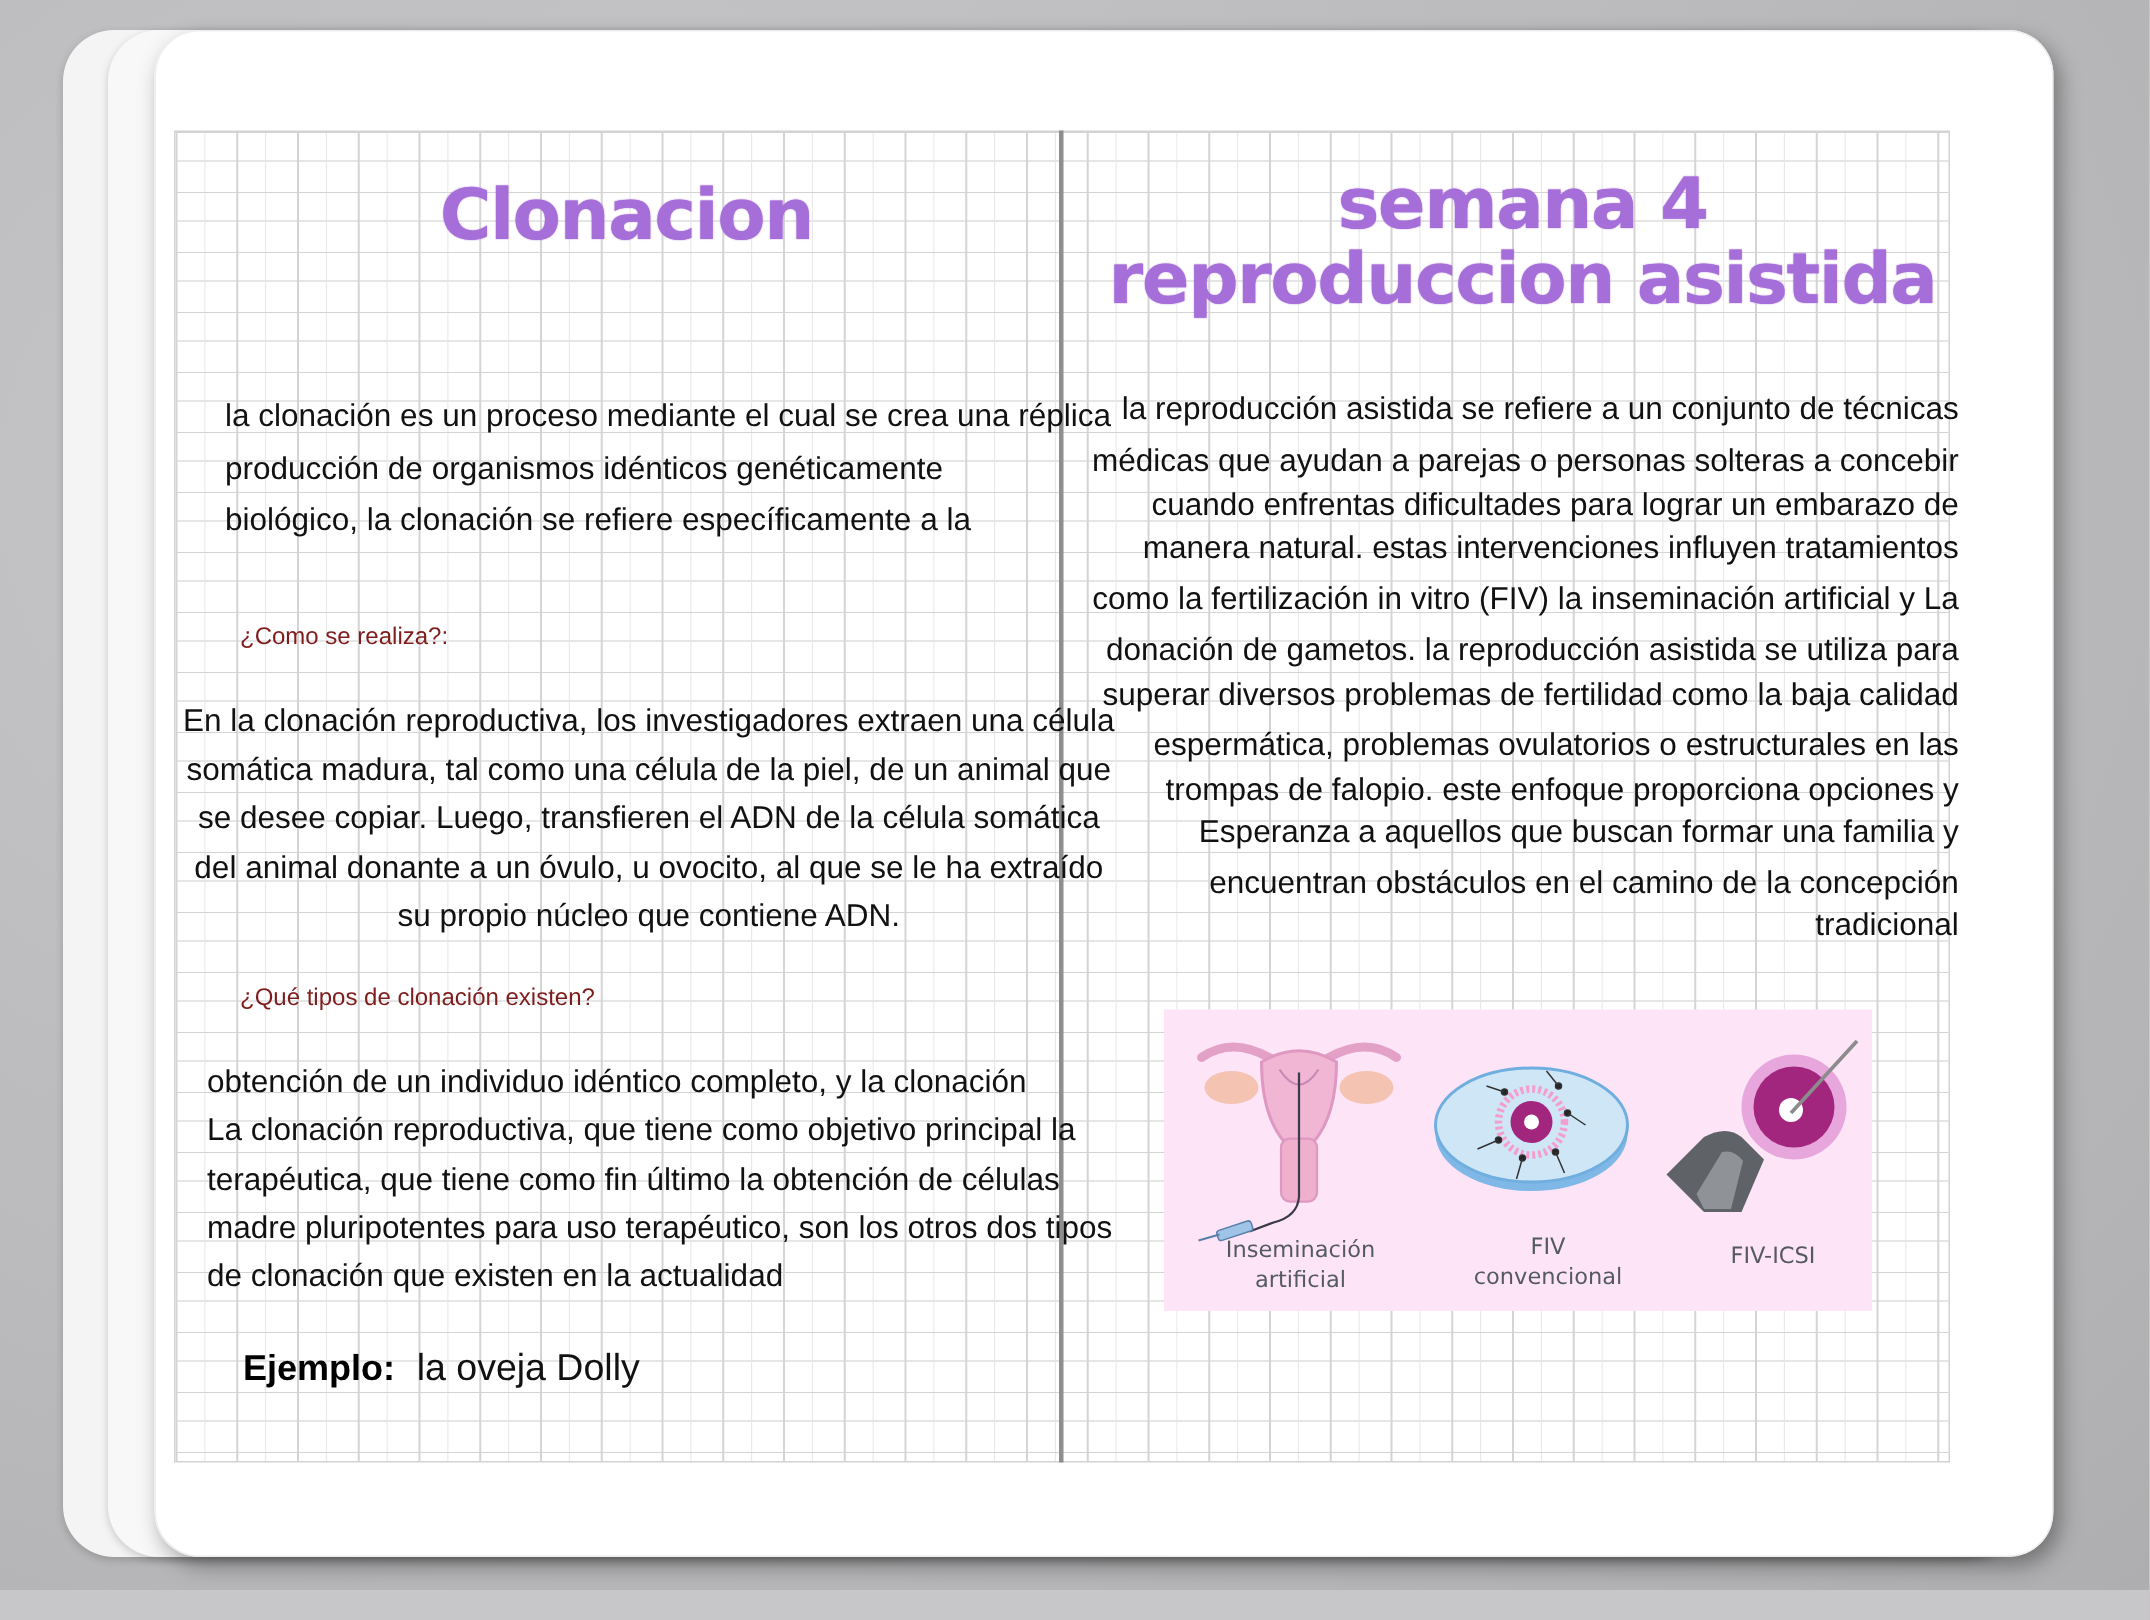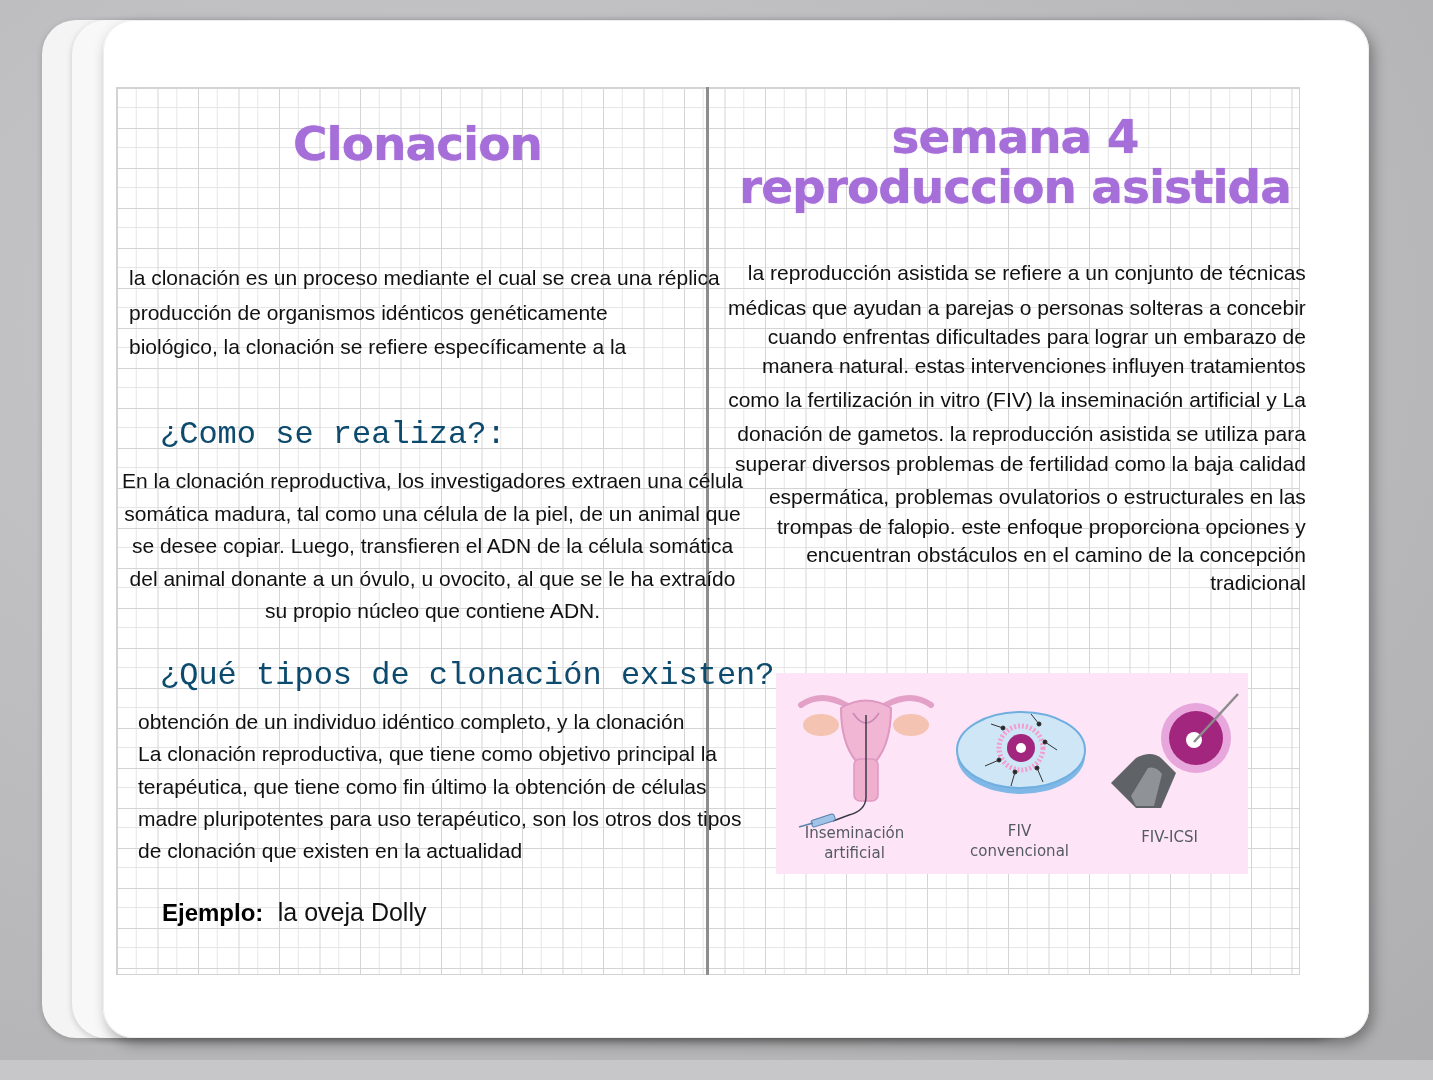--- a/index.html
+++ b/index.html
@@ -53,47 +53,47 @@
     .title-right { left: 715px; width: 600px; top: 113px; font-size: 47px; }
     .title-right .line { height: 50px; }
 
     .para {
       position: absolute; color: #111111; font-size: 21px;
       font-family: "Liberation Sans Narrow", "Liberation Sans", sans-serif;
       transform-origin: left top;
     }
     .para .ln { display: block; white-space: nowrap; }
     .heading {
-      position: absolute; color: #0c4a6e; font-size: 32px; white-space: nowrap;
-      font-family: Liberation Mono, monospace;
+      position: absolute; color: #7f1d1d; font-size: 16px; white-space: nowrap;
+      font-family: Liberation Sans, sans-serif;
     }
 
     
     .p1 { left: 129px; top: 263px; }
-    .p1 .ln { height: 34.5px; line-height: 30px; }
+    .p1 .ln { height: 34.5px; line-height: 30px; margin-left: 21px; }
     .h1 { left: 160px; top: 416px; }
     .p2 { left: 122px; top: 466px; text-align: center; }
     .p2 .ln { height: 32.5px; line-height: 30px; }
     .h2 { left: 160px; top: 657px; }
     .p3 { left: 138px; top: 707px; }
     .p3 .ln { height: 32.3px; line-height: 30px; }
     .example { position: absolute; left: 162px; top: 898px; white-space: nowrap; }
     .example .lbl { color: #000000; font-size: 24px; font-weight: bold; }
     .example .val { color: #111; font-size: 25px; margin-left: 10px; }
 
     
     .p4 { left: 728px; top: 258px; }
     .p4 .ln { line-height: 30px; text-align: right; }
 
     
     .illus {
       position: absolute; left: 776px; top: 673px; width: 472px; height: 201px;
       background: #fde5f7;
     }
-    .illus .item { position: absolute; top: 0; width: 157px; height: 146px; }
+    .illus .item { position: absolute; top: 0; width: 157px; height: 146px; padding-left: 25px; }
     .illus .cap {
       position: absolute; left: 0; right: 0; text-align: center;
       font-family: "DejaVu Sans", sans-serif; font-size: 15px; color: #555a62; line-height: 20px;
     }
     .illus svg { position: absolute; }
   </style>
 </head>
 <body>
 
 <div class="bottom-band"></div>
@@ -147,20 +147,21 @@
 <div class="para p4">
   <span class="ln" style="height:35px">la reproducción asistida se refiere a un conjunto de técnicas</span>
   <span class="ln" style="height:29px">médicas que ayudan a parejas o personas solteras a concebir</span>
   <span class="ln" style="height:29px">cuando enfrentas dificultades para lograr un embarazo de</span>
   <span class="ln" style="height:34px">manera natural. estas intervenciones influyen tratamientos</span>
   <span class="ln" style="height:34px">como la fertilización in vitro (FIV)  la inseminación artificial y La</span>
   <span class="ln" style="height:30px">donación de gametos. la reproducción asistida se utiliza para</span>
   <span class="ln" style="height:33px">superar diversos problemas de fertilidad como la baja calidad</span>
   <span class="ln" style="height:30px">espermática, problemas ovulatorios o estructurales en las</span>
   <span class="ln" style="height:28px">trompas de falopio. este enfoque proporciona opciones y</span>
+  <span class="ln" style="height:34px">Esperanza a aquellos que buscan formar una familia y</span>
   <span class="ln" style="height:28px">encuentran obstáculos en el camino de la concepción</span>
   <span class="ln" style="height:30px">tradicional</span>
 </div>
 
 <div class="illus">
 
   <div class="item" style="left:0">
     <svg width="150" height="145" viewBox="0 0 150 145" style="left:15px;top:10px">
       <path d="M10 22 Q30 8 55 22 Q70 30 75 30 Q80 30 95 22 Q120 8 140 22" stroke="#e3a1c8" stroke-width="6" fill="none" stroke-linecap="round"></path>
       <ellipse cx="30" cy="42" rx="18" ry="11" fill="#f4c3b1"></ellipse>

